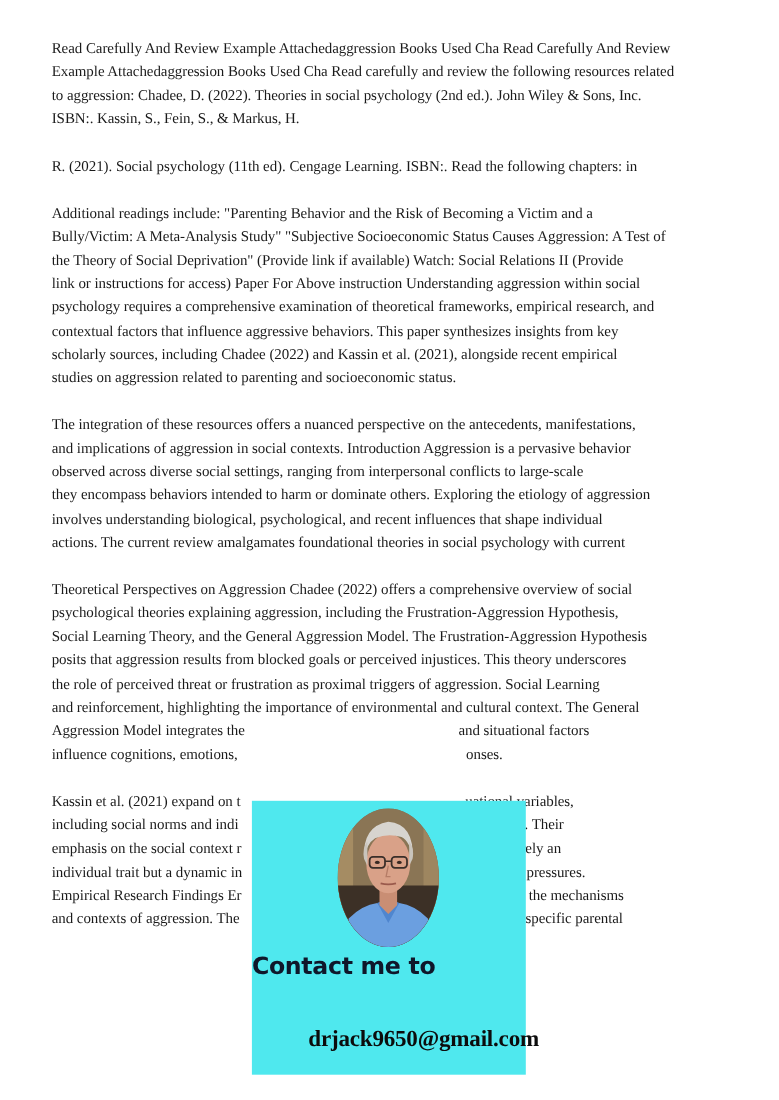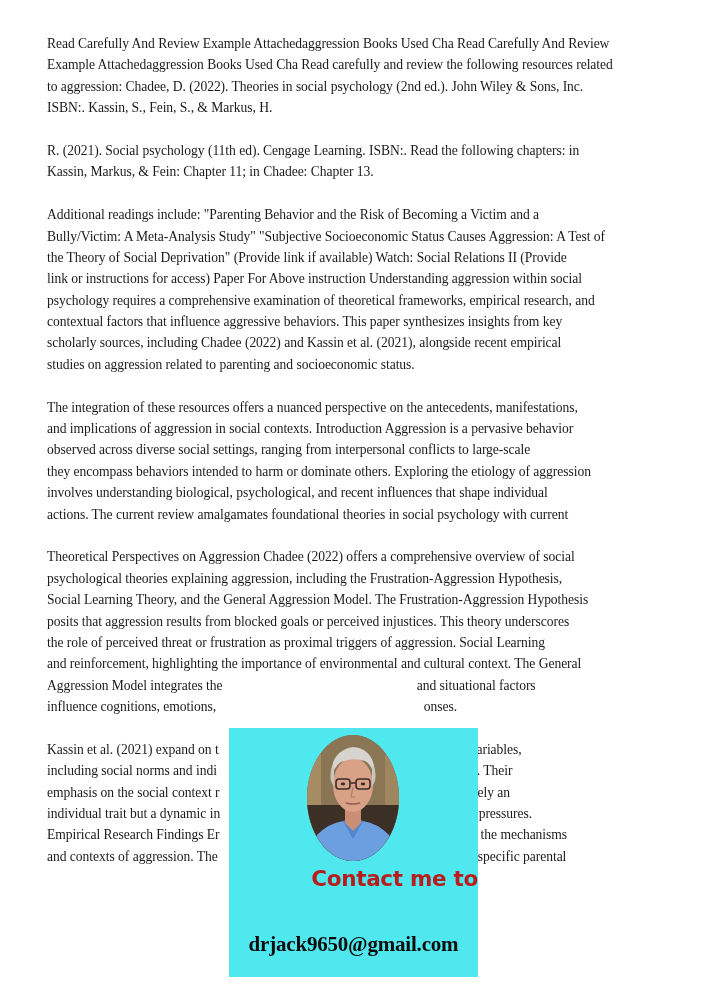--- a/index.html
+++ b/index.html
@@ -62,37 +62,37 @@
     .avatar svg {
       display: block;
       width: 92px;
       height: 126px;
     }
     .promo-headline {
       position: absolute;
       left: 0;
       top: 136px;
       width: 249px;
-      text-align: right;
+      text-align: left;
       font-family: "DejaVu Sans", "Liberation Sans", sans-serif;
       font-weight: bold;
       font-size: 21.5px;
       line-height: 30px;
-      color: #b91c1c;
+      color: #0f172a;
       letter-spacing: -0.3px;
     }
     .promo-headline span {
       display: block;
     }
     .promo-email {
       position: absolute;
-      left: 0;
+      left: 12px;
       top: 203px;
       width: 249px;
-      text-align: center;
+      text-align: right;
       font-family: "Liberation Serif", "DejaVu Serif", serif;
       font-weight: bold;
       font-size: 21px;
       line-height: 26px;
       color: #0c0c0c;
       letter-spacing: -0.2px;
     }
   </style>
 </head>
 <body>
@@ -103,21 +103,20 @@
 
     <div class="paragraph">
       <span class="line">Read Carefully And Review Example Attachedaggression Books Used Cha Read Carefully And Review</span>
       <span class="line">Example Attachedaggression Books Used Cha Read carefully and review the following resources related</span>
       <span class="line">to aggression: Chadee, D. (2022). Theories in social psychology (2nd ed.). John Wiley &amp; Sons, Inc.</span>
       <span class="line">ISBN:. Kassin, S., Fein, S., &amp; Markus, H.</span>
     </div>
 
     <div class="paragraph">
       <span class="line">R. (2021). Social psychology (11th ed). Cengage Learning. ISBN:. Read the following chapters: in</span>
-      <span class="line">Kassin, Markus, &amp; Fein: Chapter 11; in Chadee: Chapter 13.</span>
     </div>
 
     <div class="paragraph">
       <span class="line">Additional readings include: "Parenting Behavior and the Risk of Becoming a Victim and a</span>
       <span class="line">Bully/Victim: A Meta-Analysis Study" "Subjective Socioeconomic Status Causes Aggression: A Test of</span>
       <span class="line">the Theory of Social Deprivation" (Provide link if available) Watch: Social Relations II (Provide</span>
       <span class="line">link or instructions for access) Paper For Above instruction Understanding aggression within social</span>
       <span class="line">psychology requires a comprehensive examination of theoretical frameworks, empirical research, and</span>
       <span class="line">contextual factors that influence aggressive behaviors. This paper synthesizes insights from key</span>
       <span class="line">scholarly sources, including Chadee (2022) and Kassin et al. (2021), alongside recent empirical</span>

